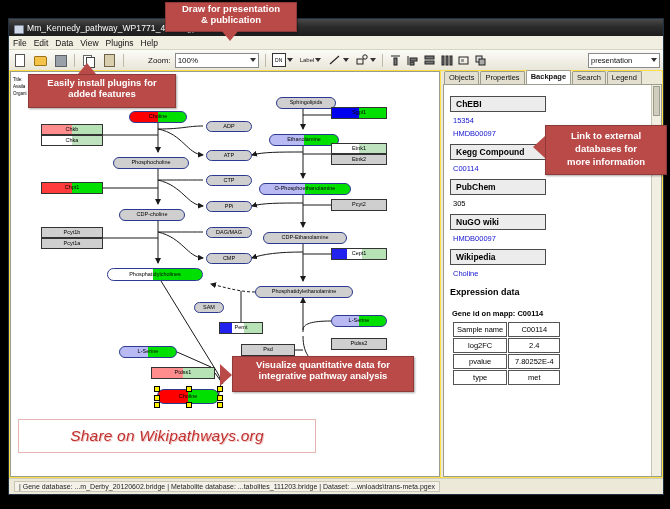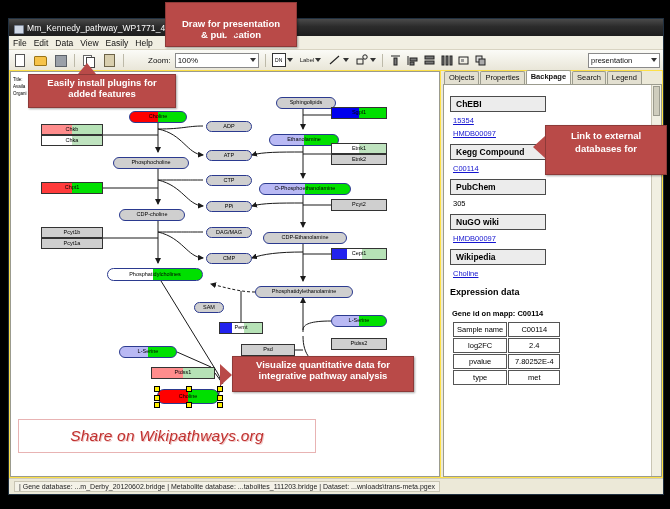--- a/index.html
+++ b/index.html
@@ -46,21 +46,21 @@
 
   .sidepanel{position:relative;flex:1;margin:1px 1px 1px 0;background:#ece9d8;display:flex;flex-direction:column;}
   .tabs{display:flex;height:13px;align-items:flex-end;padding-left:3px;gap:1px;}
   .tab{font-size:7.5px;padding:1px 4px 1px;border:1px solid #9b9b8e;border-bottom:none;
        background:#e3e0d1;color:#111;border-radius:2px 2px 0 0;line-height:10px;}
   .tab.active{background:#fff;font-weight:bold;padding-bottom:2px;}
   .tabbody{flex:1;background:#fff;border:1px solid #9b9b8e;margin:0 0 0 2px;position:relative;overflow:hidden;}
   .bp{position:absolute;left:6px;top:5px;right:10px;bottom:2px;}
   .bp-head{display:inline-block;min-width:84px;border:1px solid #4b4b4b;background:#ececec;
            font-size:8.5px;font-weight:bold;color:#000;padding:2px 5px;margin-top:6px;}
-  .bp-link{display:block;font-size:7.5px;color:#1414cf;text-decoration:underline;margin:4px 0 0 3px;}
+  .bp-link{display:block;font-size:7.5px;color:#1414cf;margin:4px 0 0 3px;}
   .bp-val{display:block;font-size:7.5px;color:#000;margin:4px 0 0 3px;}
   .bp-exp{font-size:9px;font-weight:bold;color:#000;margin:9px 0 0 0;}
   .bp-geneid{font-size:7.5px;font-weight:bold;color:#000;margin:12px 0 3px 2px;}
   table.exp{border-collapse:separate;border-spacing:1px;margin-left:2px;}
   table.exp td{border:1px solid #555;background:#fff;font-size:7.5px;text-align:center;
                padding:2px 3px;color:#000;min-width:44px;}
   .scrollv{position:absolute;right:0;top:0;bottom:0;width:9px;background:#f1efe2;border-left:1px solid #c9c5b4;}
   .scrollv .thumb{position:absolute;left:1px;right:1px;top:1px;height:28px;background:#cfcdbd;border:1px solid #9b9b8e;}
 
   .statusbar{position:absolute;left:0;right:0;bottom:0;height:15px;background:#ece9d8;
@@ -106,21 +106,21 @@
     <div class="titlebar">
       <div class="tb-icon"></div>
       <div class="tb-title">Mm_Kennedy_pathway_WP1771_45176.gpml</div>
     </div>
 
     <div class="menubar">
       <span>File</span>
       <span>Edit</span>
       <span>Data</span>
       <span>View</span>
-      <span>Easily</span>
+      <span>Plugins</span>
       <span>Help</span>
     </div>
 
     <div class="toolbar">
       <div class="tb-btn ic-new"></div>
       <div class="tb-btn ic-open"></div>
       <div class="tb-btn ic-save"></div>
       <div class="tb-sep"></div>
       <div class="tb-btn ic-copy"></div>
       <div class="tb-btn ic-paste"></div>
@@ -421,35 +421,36 @@
           </div>
         </div>
       </div>
     </div>
 
     <div class="statusbar">
       <div class="sb">| Gene database: ...m_Derby_20120602.bridge | Metabolite database: ...tabolites_111203.bridge | Dataset: ...wnloads\trans-meta.pgex</div>
     </div>
   </div>
 
-  <div class="callout" style="left:165px;top:2px;width:130px;height:28px;font-size:9.5px;padding-top:15px;">
+  <div class="callout" style="left:165px;top:2px;width:130px;height:28px;font-size:9.5px;padding-top:0;">
     <div>Draw for presentation</div>
     <div>&amp; publication</div>
   </div>
   <div class="arrow-down" style="left:221px;top:30px;"></div>
 
   <div class="callout" style="left:28px;top:74px;width:146px;height:30px;font-size:9.5px;padding-top:2px;">
     <div>Easily install plugins for</div>
     <div>added features</div>
   </div>
   <div class="arrow-up" style="left:78px;top:63px;"></div>
 
   <div class="callout" style="left:545px;top:125px;width:120px;height:45px;font-size:9.5px;padding-top:3px;line-height:13px;">
     <div>Link  to external</div>
     <div>databases  for</div>
+    <div>more information</div>
   </div>
   <div class="arrow-left" style="left:533px;top:136px;"></div>
 
   <div class="callout" style="left:232px;top:356px;width:180px;height:32px;font-size:9.5px;padding-top:2px;">
     <div>Visualize quantitative data  for</div>
     <div>integrative pathway analysis</div>
   </div>
   <div class="arrow-right" style="left:220px;top:364px;"></div>
 
   <div class="sharebox" style="left:18px;top:419px;width:296px;height:32px;">

